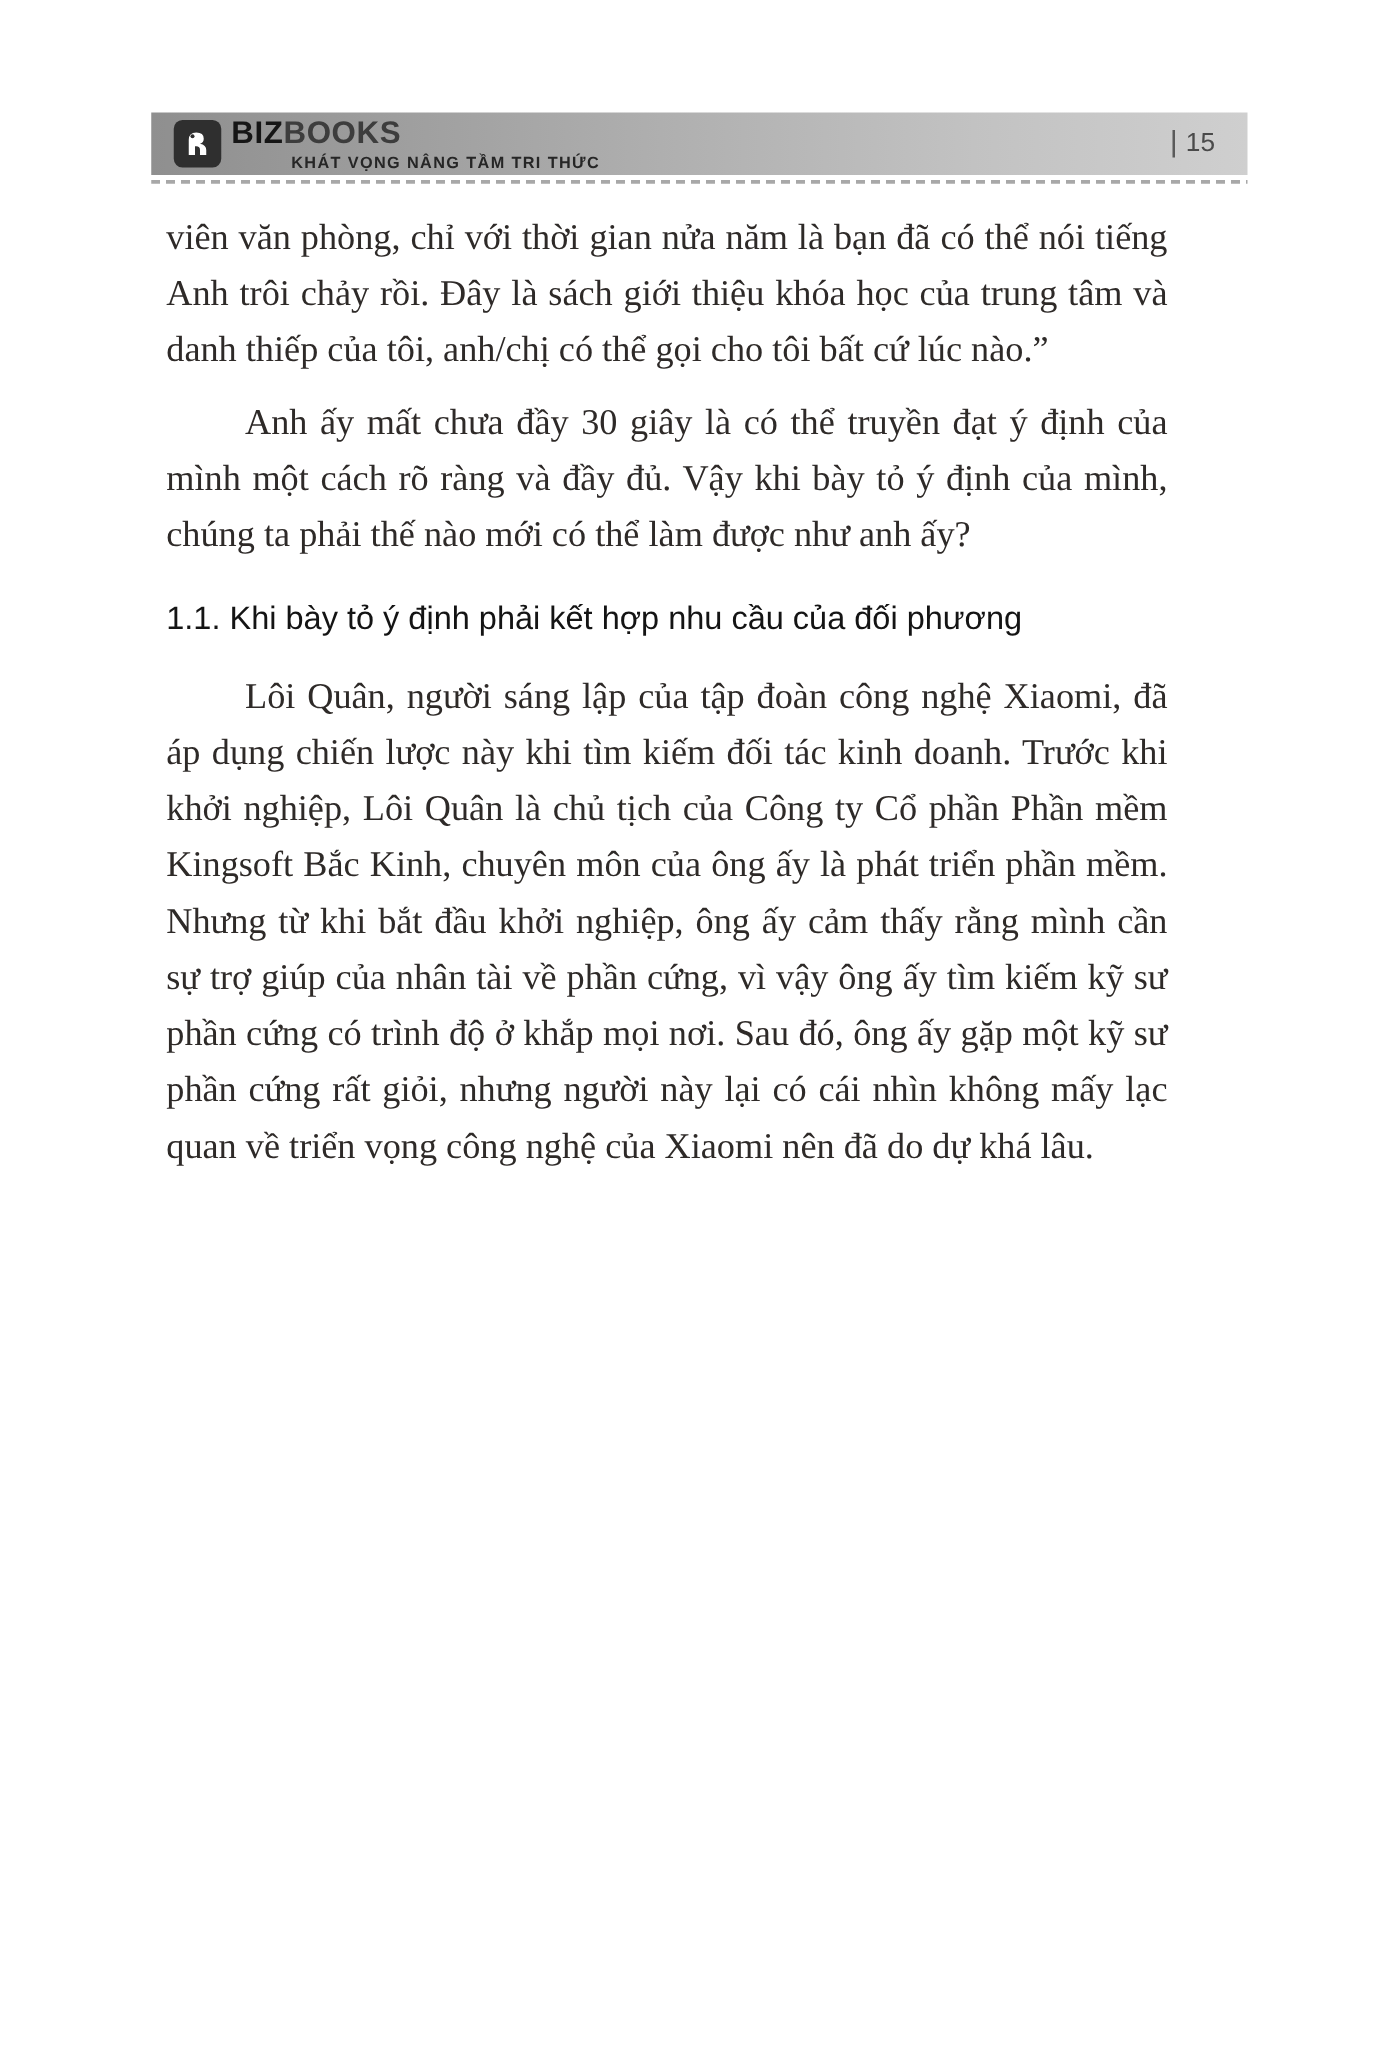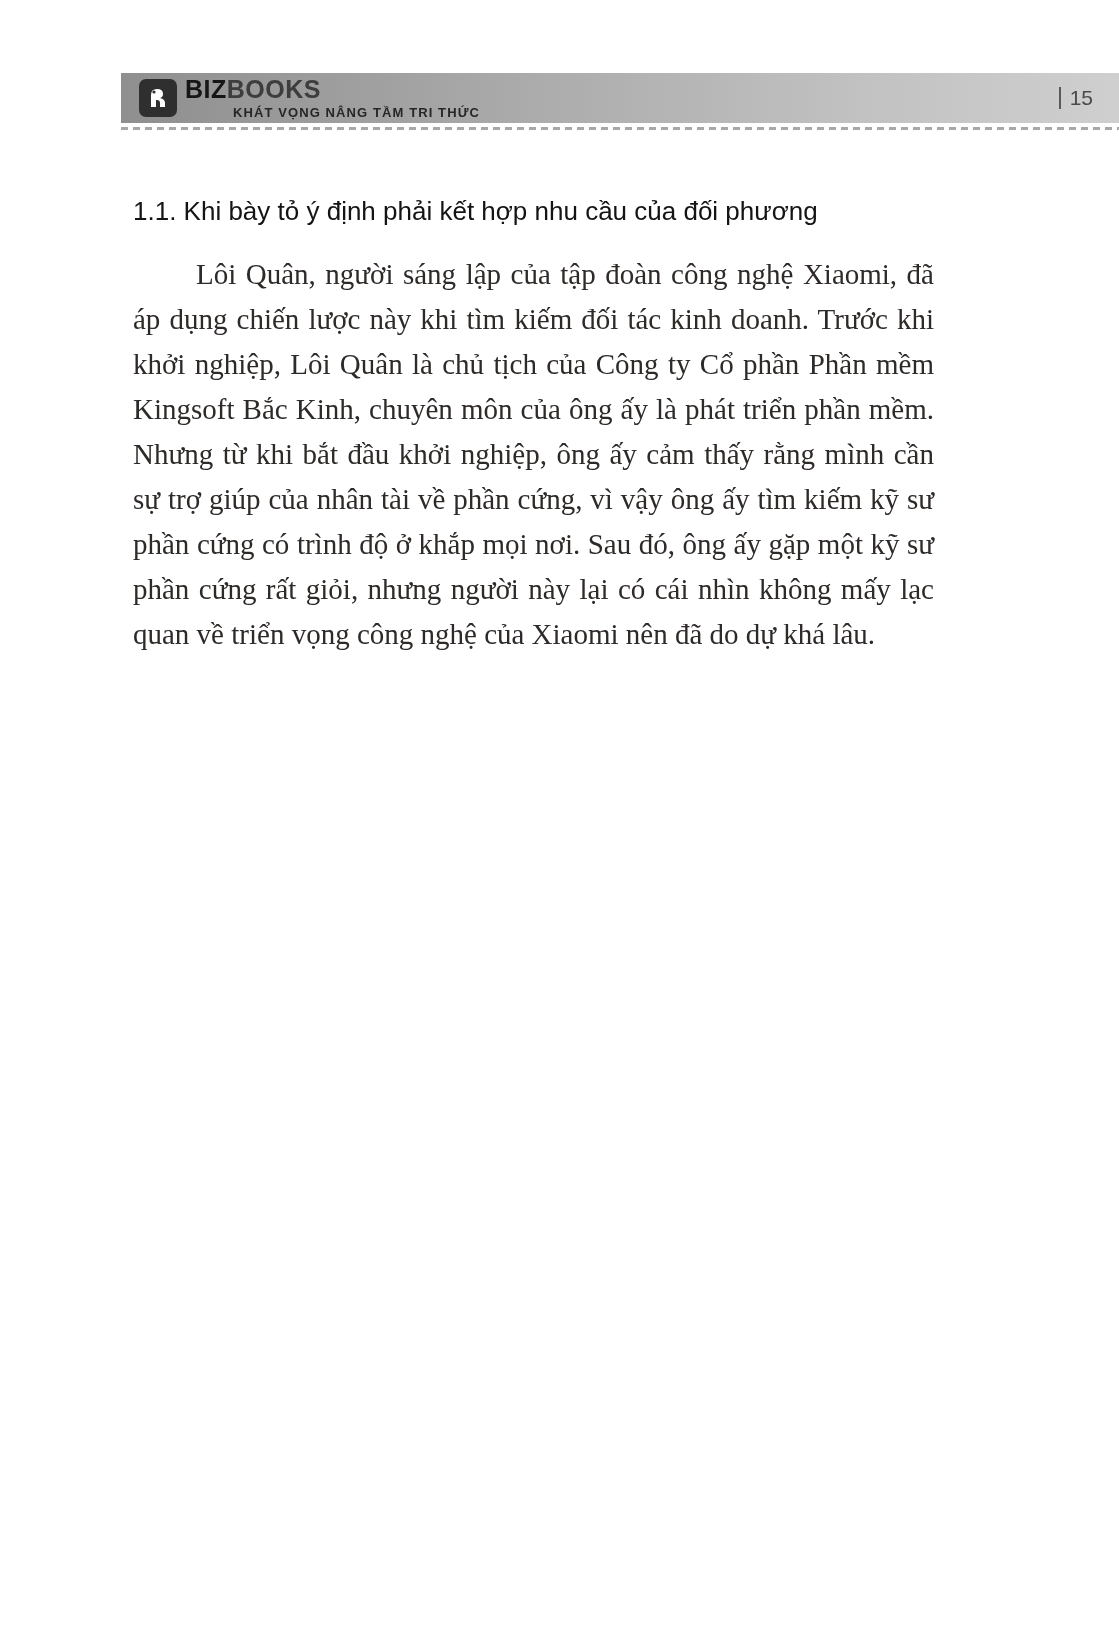--- a/index.html
+++ b/index.html
@@ -10,22 +10,22 @@
     background: #ffffff;
     position: relative;
     font-family: "Liberation Serif", serif;
     color: #2e2a28;
   }
 
   
   .header-band {
     position: absolute;
     left: 121px;
-    top: 73px;
-    width: 998px;
+    top: 90px;
+    width: 877px;
     height: 50px;
     background: linear-gradient(90deg, #8f8f8f 0%, #9b9b9b 18%, #aeaeae 45%, #c2c2c2 75%, #cfcfcf 100%);
     display: flex;
     align-items: center;
     padding: 0 26px 0 18px;
   }
   .header-band::after {
     content: "";
     position: absolute;
     left: 0;
@@ -136,15 +136,17 @@
       <div class="logo-tagline">KHÁT VỌNG NÂNG TẦM TRI THỨC</div>
     </div>
   </div>
   <div class="page-number">
     <span class="bar"></span>
     <span>15</span>
   </div>
 </div>
 
 <div class="content">
+  <p class="para noindent">viên văn phòng, chỉ với thời gian nửa năm là bạn đã có thể nói tiếng Anh trôi chảy rồi. Đây là sách giới thiệu khóa học của trung tâm và danh thiếp của tôi, anh/chị có thể gọi cho tôi bất cứ lúc nào.”</p>
+  <p class="para">Anh ấy mất chưa đầy 30 giây là có thể truyền đạt ý định của mình một cách rõ ràng và đầy đủ. Vậy khi bày tỏ ý định của mình, chúng ta phải thế nào mới có thể làm được như anh ấy?</p>
   <h2 class="section-heading">1.1. Khi bày tỏ ý định phải kết hợp nhu cầu của đối phương</h2>
   <p class="para">Lôi Quân, người sáng lập của tập đoàn công nghệ Xiaomi, đã áp dụng chiến lược này khi tìm kiếm đối tác kinh doanh. Trước khi khởi nghiệp, Lôi Quân là chủ tịch của Công ty Cổ phần Phần mềm Kingsoft Bắc Kinh, chuyên môn của ông ấy là phát triển phần mềm. Nhưng từ khi bắt đầu khởi nghiệp, ông ấy cảm thấy rằng mình cần sự trợ giúp của nhân tài về phần cứng, vì vậy ông ấy tìm kiếm kỹ sư phần cứng có trình độ ở khắp mọi nơi. Sau đó, ông ấy gặp một kỹ sư phần cứng rất giỏi, nhưng người này lại có cái nhìn không mấy lạc quan về triển vọng công nghệ của Xiaomi nên đã do dự khá lâu.</p>
 </div>
 
 </body></html>

